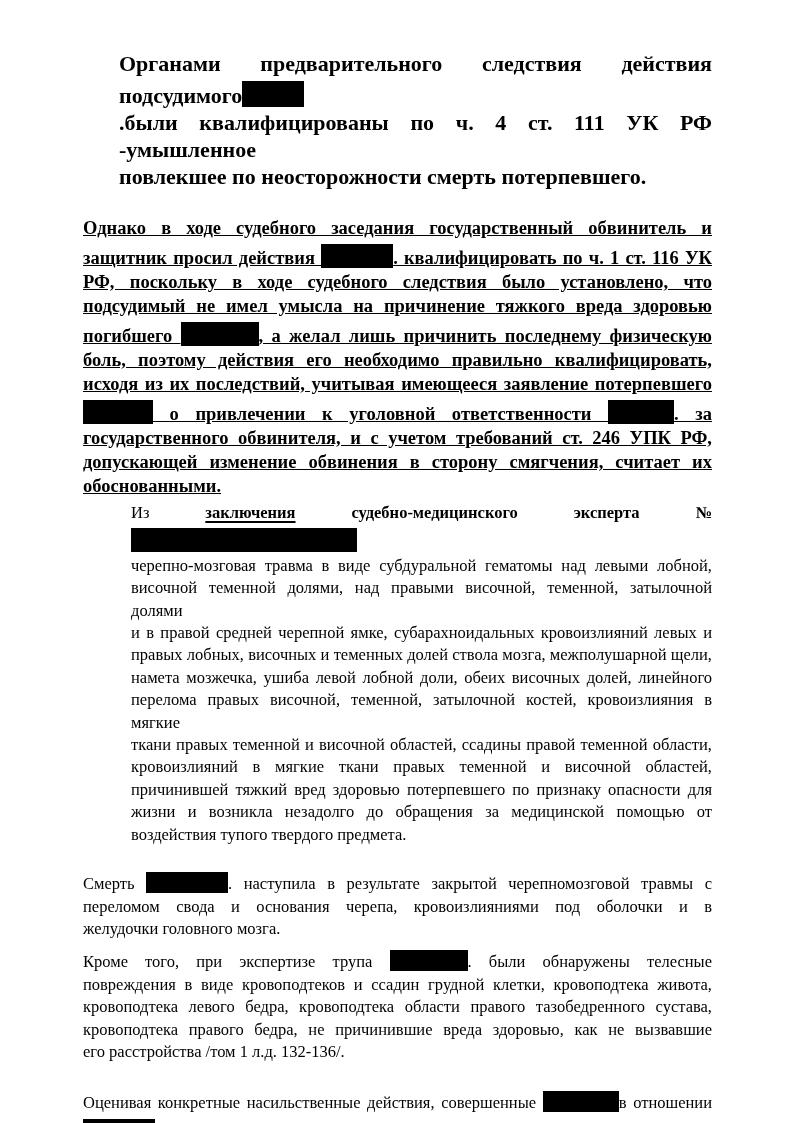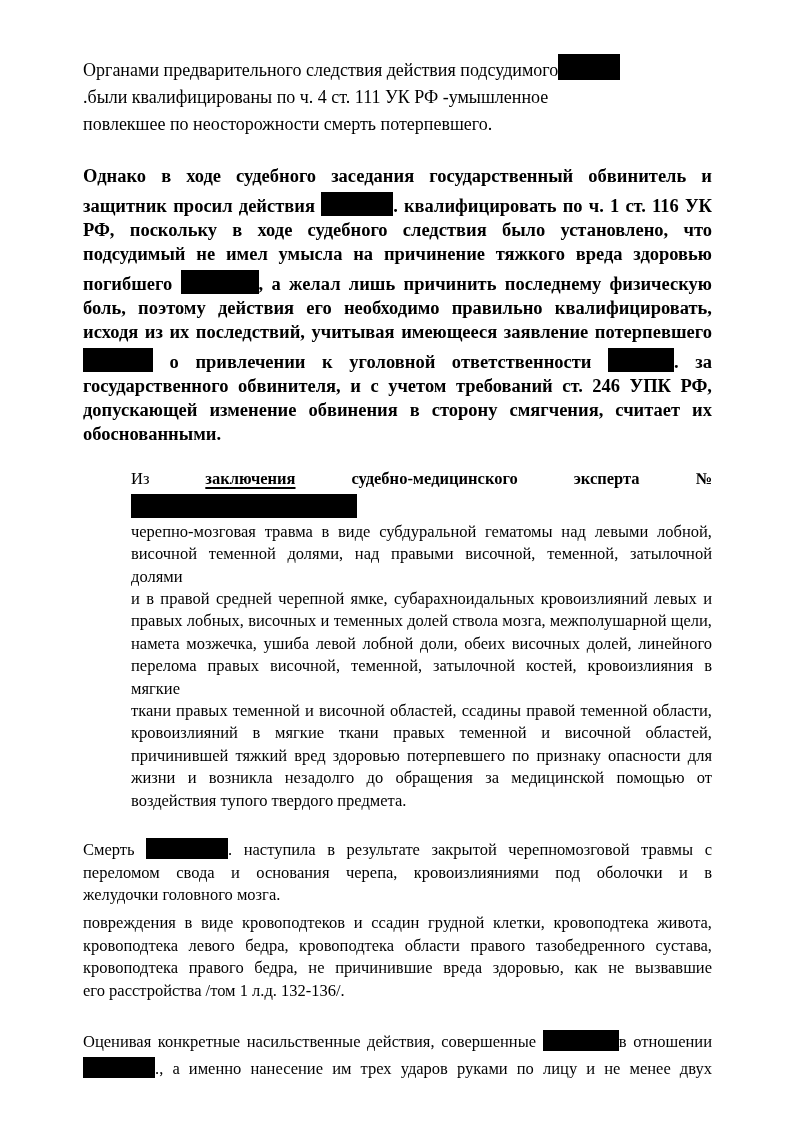--- a/index.html
+++ b/index.html
@@ -11,25 +11,25 @@
     height: 1123px;
     margin: 0 auto;
     box-sizing: border-box;
     padding: 50px 82px 0 83px;
     background: #ffffff;
     color: #000000;
     font-family: "Liberation Serif", "DejaVu Serif", serif;
     overflow: hidden;
   }
   .para { margin: 0; }
-  .para.bold_loose { font-weight: normal; font-size: 18px; line-height: 27px; }
+  .para.bold_loose { font-weight: bold; font-size: 22px; line-height: 27px; margin-left: 36px; }
   .para.bold       { font-weight: bold; font-size: 18.5px; line-height: 24px; }
   .para.regular    { font-weight: normal; font-size: 16.5px; line-height: 22.4px; }
   .p0 { margin-bottom: 26px; }
-  .p1 { margin-bottom: 22px; }
+  .p1 { margin-bottom: 4px; text-decoration: underline; }
   .p2 { margin-bottom: 22px; margin-left: 48px; }
   .p3 { margin-bottom: 6px; }
   .p4 { margin-bottom: 24px; }
   .p5 { margin-bottom: 0; }
   .line { text-align: justify; text-align-last: justify; }
   .line.nj { text-align-last: left; }
   .seg.b { font-weight: bold; }
   .seg.u { text-decoration: underline; text-decoration-thickness: 2px; text-underline-offset: 3px; }
   .redact {
     display: inline-block;
@@ -74,20 +74,21 @@
         <div class="line"><span class="seg">причинившей тяжкий вред здоровью потерпевшего по признаку опасности для</span></div>
         <div class="line"><span class="seg">жизни и возникла незадолго до обращения за медицинской помощью от</span></div>
         <div class="line nj"><span class="seg">воздействия тупого твердого предмета.</span></div>
       </div>
       <div class="para regular p3">
         <div class="line"><span class="seg">Смерть </span><span class="redact" style="width: 82px; height: 21px; background: rgb(0, 0, 0);"></span><span class="seg">. наступила в результате закрытой черепномозговой травмы с</span></div>
         <div class="line"><span class="seg">переломом свода и основания черепа, кровоизлияниями под оболочки и в</span></div>
         <div class="line nj"><span class="seg">желудочки головного мозга.</span></div>
       </div>
       <div class="para regular p4">
+        <div class="line"><span class="seg">Кроме того, при экспертизе трупа </span><span class="redact" style="width: 78px; height: 21px; background: rgb(0, 0, 0);"></span><span class="seg">. были обнаружены телесные</span></div>
         <div class="line"><span class="seg">повреждения в виде кровоподтеков и ссадин грудной клетки, кровоподтека живота,</span></div>
         <div class="line"><span class="seg">кровоподтека левого бедра, кровоподтека области правого тазобедренного сустава,</span></div>
         <div class="line"><span class="seg">кровоподтека правого бедра, не причинившие вреда здоровью, как не вызвавшие</span></div>
         <div class="line nj"><span class="seg">его расстройства /том 1 л.д. 132-136/.</span></div>
       </div>
       <div class="para regular p5">
         <div class="line"><span class="seg">Оценивая конкретные насильственные действия, совершенные </span><span class="redact" style="width: 76px; height: 21px; background: rgb(0, 0, 0);"></span><span class="seg">в отношении</span></div>
         <div class="line"><span class="redact" style="width: 72px; height: 21px; background: rgb(0, 0, 0);"></span><span class="seg">., а именно нанесение им трех ударов руками по лицу и не менее двух</span></div>
       </div>
     </div>

